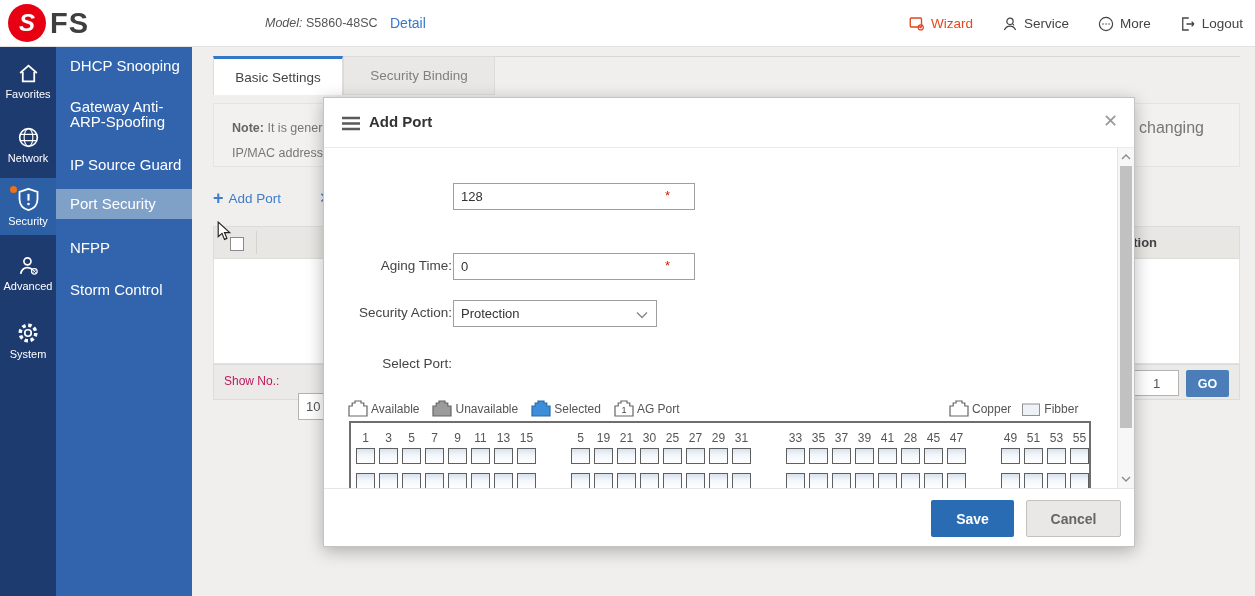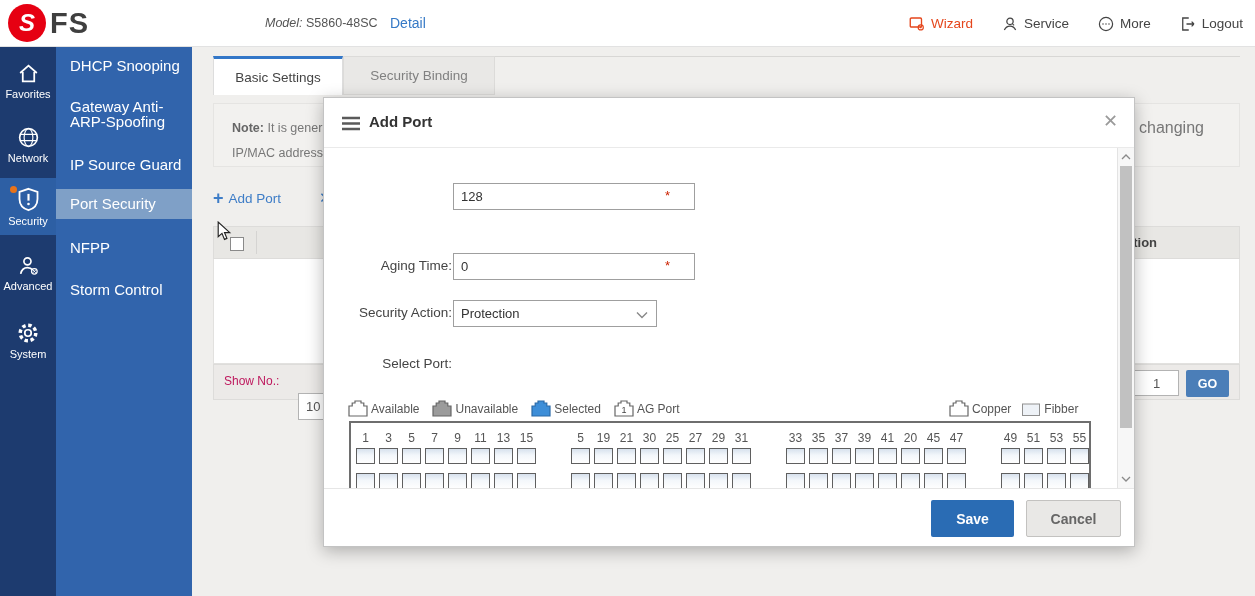--- a/index.html
+++ b/index.html
@@ -365,21 +365,21 @@
               <div class="pg-num">27</div>
               <div class="pg-num">29</div>
               <div class="pg-num">31</div>
             </div>
             <div class="pg-group">
               <div class="pg-num">33</div>
               <div class="pg-num">35</div>
               <div class="pg-num">37</div>
               <div class="pg-num">39</div>
               <div class="pg-num">41</div>
-              <div class="pg-num">20</div>
+              <div class="pg-num">28</div>
               <div class="pg-num">45</div>
               <div class="pg-num">47</div>
             </div>
             <div class="pg-group">
               <div class="pg-num">49</div>
               <div class="pg-num">51</div>
               <div class="pg-num">53</div>
               <div class="pg-num">55</div>
             </div>
           </div>

